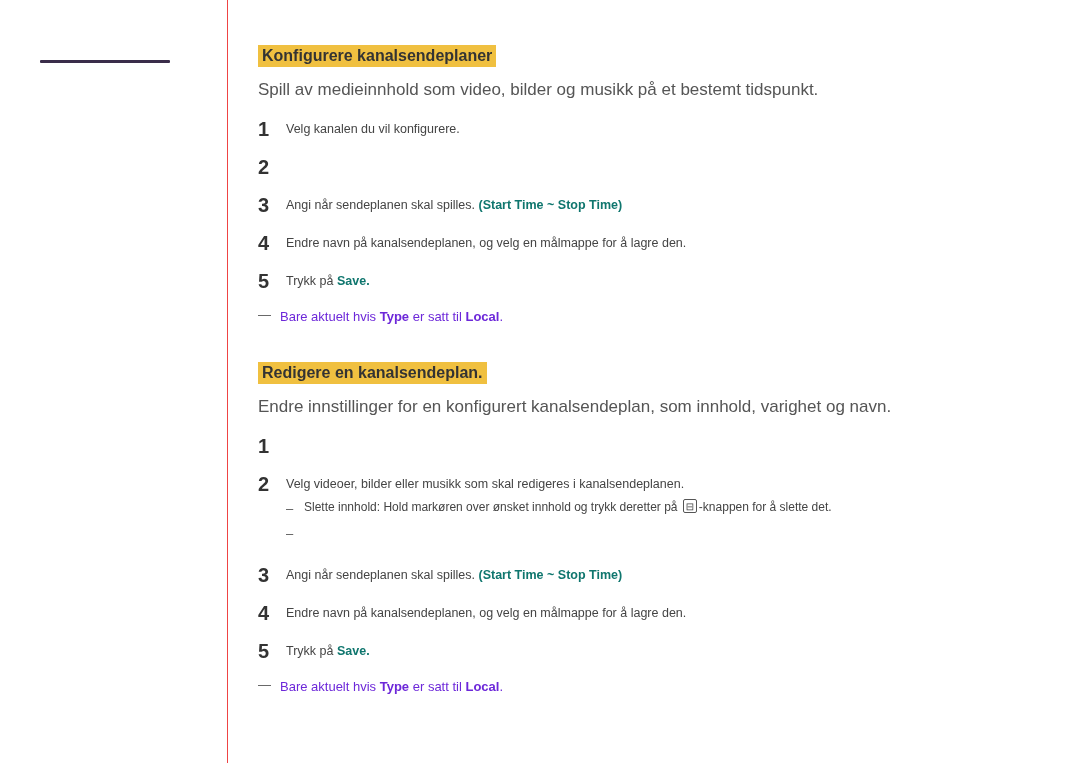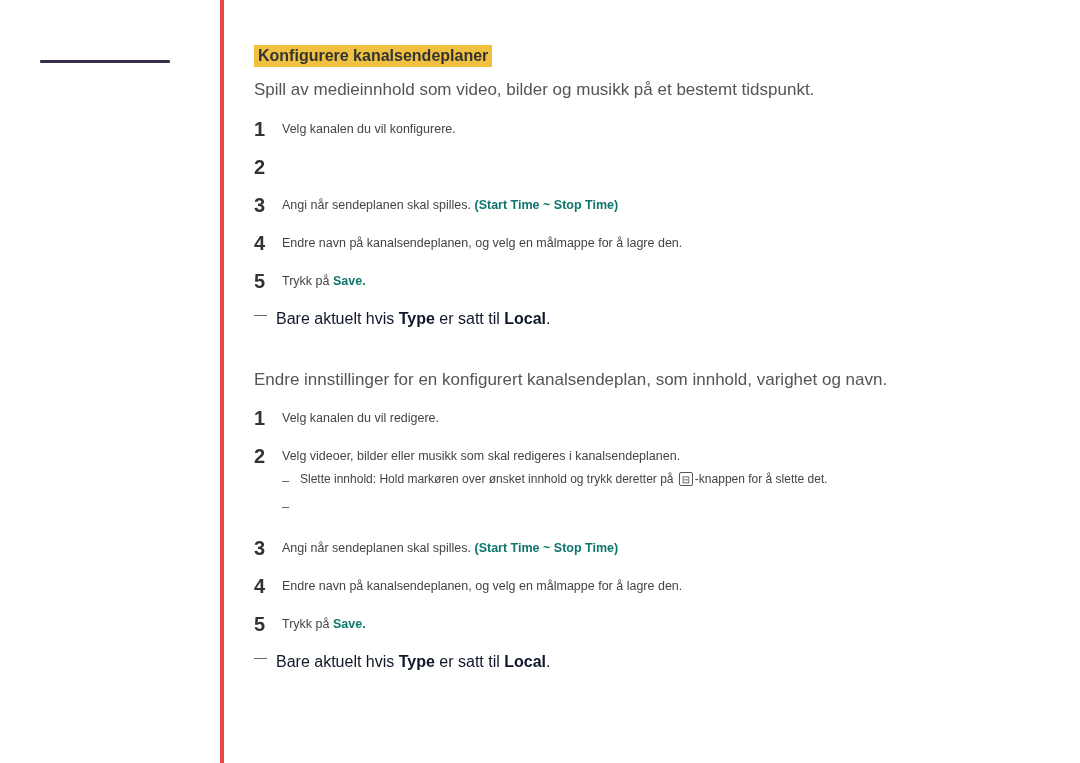--- a/index.html
+++ b/index.html
@@ -26,22 +26,23 @@
     .sidebar-bar {
       width: 130px;
       height: 3px;
       background: #3a2d4a;
       border-radius: 1px;
     }
 
     .main-content {
       flex: 1;
       padding: 45px 60px 40px 30px;
-      border-left: 4px solid #ef4444;
+      border-left: 1px solid #ef4444;
       overflow-y: auto;
+      margin-left: 7px;
     }
 
     .section {
       margin-bottom: 36px;
     }
 
     .section-title {
       display: inline-block;
       font-size: 16px;
       font-weight: bold;
@@ -160,22 +161,22 @@
       gap: 4px;
     }
 
     .note-em-dash {
       font-size: 13px;
       color: #555;
       min-width: 18px;
     }
 
     .note-text {
-      font-size: 16px;
-      color: #0f172a;
+      font-size: 13px;
+      color: #6d28d9;
       line-height: 1.5;
     }
   </style>
 </head>
 <body>
 
 <div class="sidebar">
   <div class="sidebar-bar"></div>
 </div>
 
@@ -216,27 +217,27 @@
       </li>
     </ol>
 
     <div class="note-block">
       <span class="note-em-dash">—</span>
       <span class="note-text">Bare aktuelt hvis <span class="highlight-bold">Type</span> er satt til <span class="highlight-bold">Local</span>.</span>
     </div>
   </div>
 
   <div class="section">
+    <div class="section-title">Redigere en kanalsendeplan.</div>
     <p class="section-intro">Endre innstillinger for en konfigurert kanalsendeplan, som innhold, varighet og navn.</p>
 
     <ol class="steps-list">
 
       <li class="step-item">
         <span class="step-number">1</span>
-        <span class="step-text">Velg kanalen du vil redigere.</span>
       </li>
 
       <li class="step-item">
         <span class="step-number">2</span>
         <span class="step-text">
           <span>Velg videoer, bilder eller musikk som skal redigeres i kanalsendeplanen.</span>
           <ul class="sub-bullets">
             <li class="sub-bullet-item">
               <span class="sub-bullet-dash">–</span>
               <span class="sub-bullet-text">

